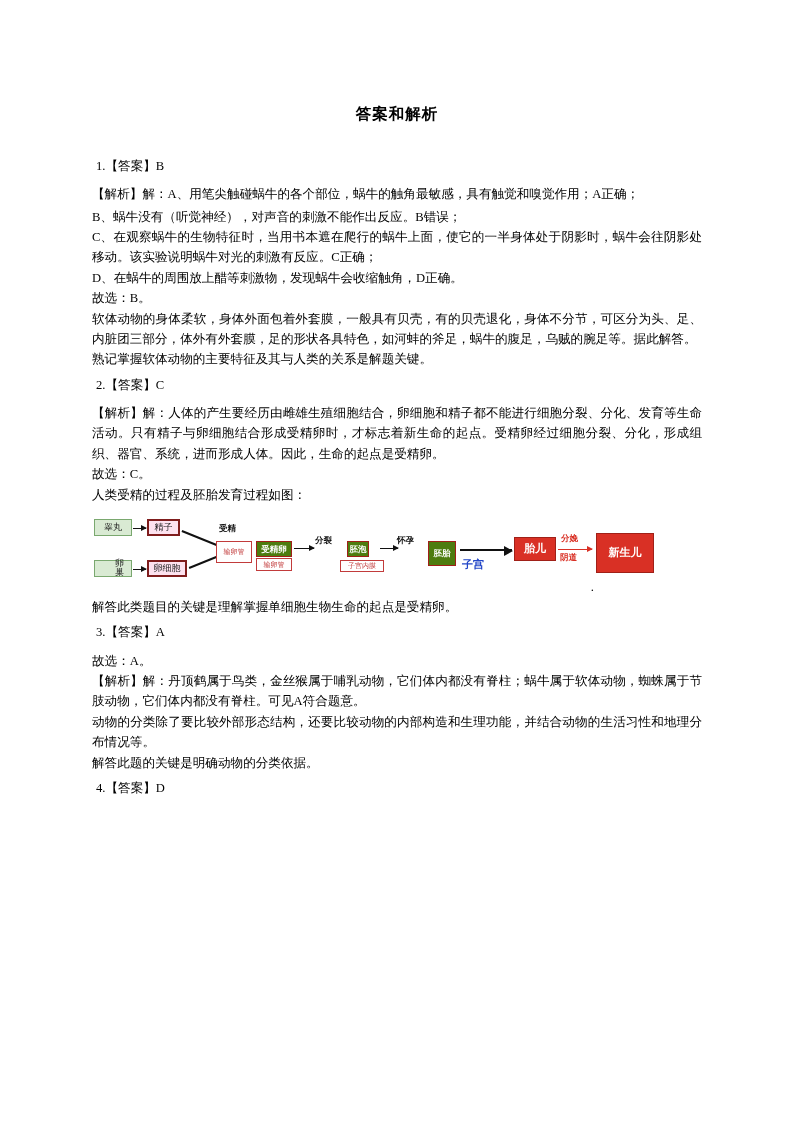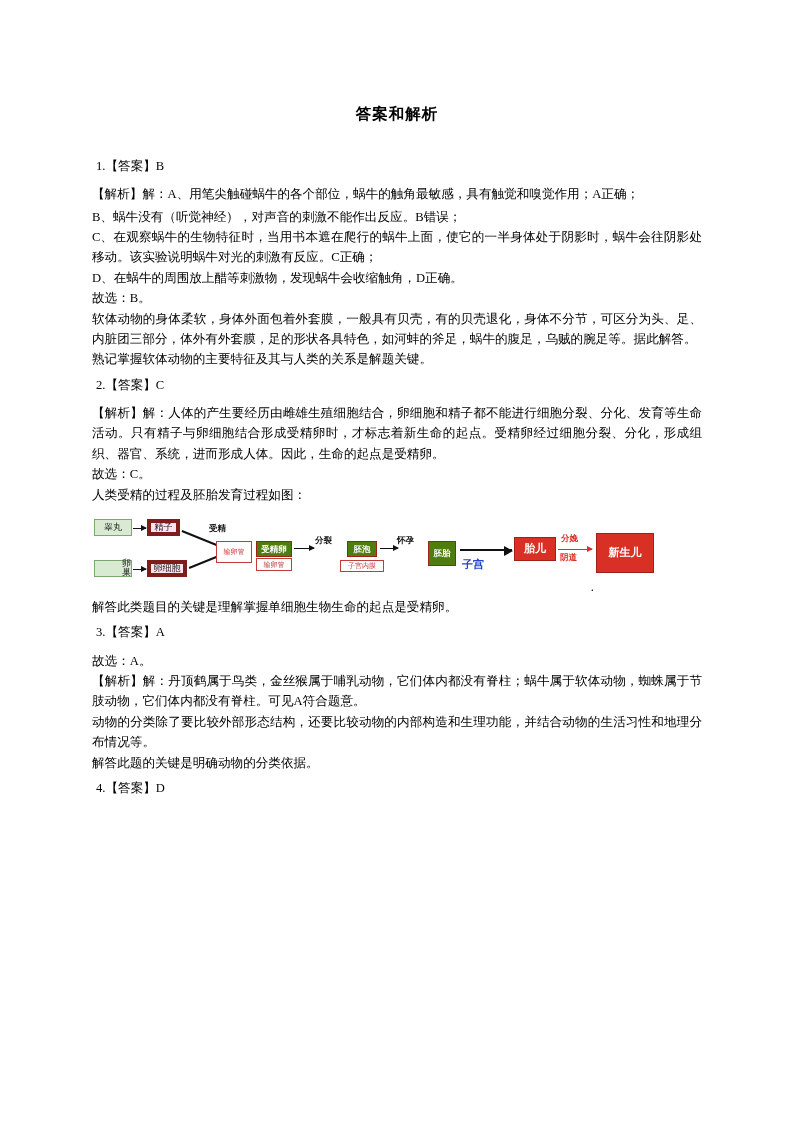--- a/index.html
+++ b/index.html
@@ -57,33 +57,33 @@
     position: relative;
     width: 520px;
     height: 78px;
   }
   .fig-box {
     position: absolute;
     box-sizing: border-box;
     display: flex;
     align-items: center;
     justify-content: center;
-    text-align: right;
+    text-align: left;
     font-family: "Liberation Sans", "DejaVu Sans", sans-serif;
     line-height: 1.05;
   }
   .b-green {
     background: #d9ead3;
     border: 1px solid #7aa86f;
     color: #1a1a1a;
     font-size: 9px;
   }
   .b-pink {
     background: #fde2ef;
-    border: 4px solid #7f1d1d;
+    border: 2px solid #7f1d1d;
     color: #1a1a1a;
     font-size: 9px;
   }
   .b-red {
     background: #4d7c0f;
     border: 1px solid #a02018;
     color: #ffffff;
     font-size: 8.5px;
     font-weight: bold;
   }
@@ -207,30 +207,30 @@
       <div class="arrow" style="left:39px; top:15px; width:13px;"></div>
       <div class="fig-box b-pink" style="left:53px; top:6px; width:33px; height:17px;">精子</div>
 
       <div class="fig-box b-green" style="left:0px; top:47px; width:38px; height:17px;padding-left:20px;">卵巢</div>
       <div class="arrow" style="left:39px; top:56px; width:13px;"></div>
       <div class="fig-box b-pink" style="left:53px; top:47px; width:40px; height:17px;">卵细胞</div>
 
       <div class="diag-line" style="left:88px; top:17px; width:40px; transform: rotate(22deg);"></div>
       <div class="diag-line" style="left:95px; top:54px; width:38px; transform: rotate(-22deg);"></div>
 
-      <div class="lbl" style="left:115px; top:10px; color:#111;">受精</div>
+      <div class="lbl" style="left:125px; top:10px; color:#111;">受精</div>
       <div class="fig-box b-white" style="left:122px; top:28px; width:36px; height:22px;">输卵管</div>
 
       <div class="fig-box b-red" style="left:162px; top:28px; width:36px; height:16px;">受精卵</div>
       <div class="fig-box b-white" style="left:162px; top:45px; width:36px; height:13px;">输卵管</div>
 
       <div class="arrow" style="left:200px; top:35px; width:20px;"></div>
       <div class="lbl" style="left:221px; top:22px; color:#111;">分裂</div>
 
-      <div class="fig-box b-red" style="left:253px; top:28px; width:30px; height:16px;">胚泡</div>
+      <div class="fig-box b-red" style="left:253px; top:28px; width:22px; height:16px;">胚泡</div>
       <div class="fig-box b-white" style="left:246px; top:47px; width:44px; height:12px;">子宫内膜</div>
 
       <div class="arrow" style="left:286px; top:35px; width:18px;"></div>
       <div class="lbl" style="left:303px; top:22px; color:#111;">怀孕</div>
 
       <div class="fig-box b-red" style="left:334px; top:28px; width:28px; height:25px;">胚胎</div>
 
       <div class="arrow-thick" style="left:366px; top:36px; width:52px;"></div>
       <div class="lbl-blue-big" style="left:368px; top:44px;">子宫</div>
 

